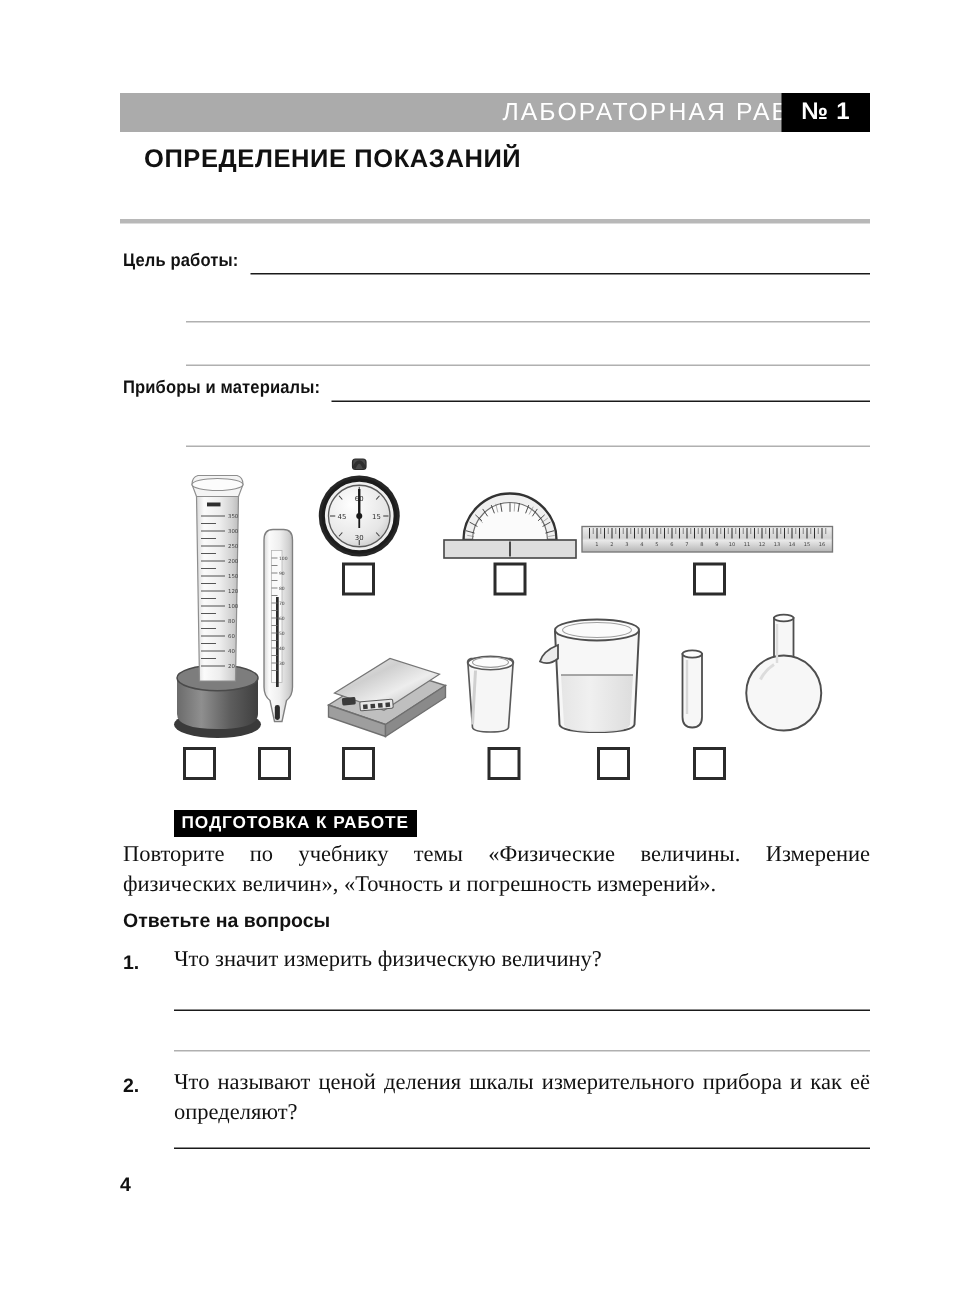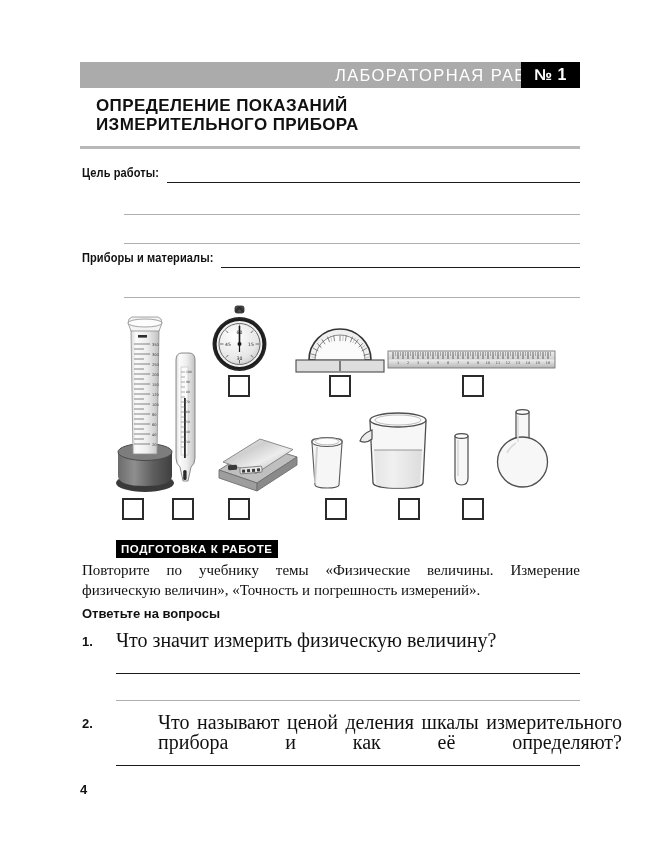--- a/index.html
+++ b/index.html
@@ -75,23 +75,23 @@
     position:absolute;left:82px;top:606px;
     font-size:13px;font-weight:bold;
     font-family:"Liberation Sans",sans-serif;color:#111;text-align:right;
   }
 
   .qnum{
     position:absolute;font-size:13px;font-weight:bold;
     font-family:"Liberation Sans",sans-serif;color:#111;
   }
   .qtext{
-    position:absolute;font-size:20px;line-height:20px;
-  }
-  .qtext.just{text-align:justify;margin-left:42px;}
+    position:absolute;font-size:15px;line-height:20px;
+  }
+  .qtext.just{text-align:justify;}
   .qtext.just:after{content:"";display:inline-block;width:100%;}
 
   .pageno{
     position:absolute;left:80px;top:782px;
     font-size:13px;font-weight:bold;color:#111;
     font-family:"Liberation Sans",sans-serif;
   }
 </style>
 </head>
 <body>
@@ -99,21 +99,20 @@
 <div class="page">
 
   <div class="hdr-bar"></div>
   <div class="hdr-bar-label">ЛАБОРАТОРНАЯ РАБОТА</div>
   <div class="hdr-badge">
     <span>№</span>&nbsp;<span>1</span>
   </div>
 
   <div class="title">
     <div>ОПРЕДЕЛЕНИЕ ПОКАЗАНИЙ</div>
-    <div>ИЗМЕРИТЕЛЬНОГО ПРИБОРА</div>
   </div>
   <div class="rule-thick"></div>
 
   <div class="field-label" style="left:82px;top:166px;">Цель работы:</div>
   <div class="fline" style="left:167px;top:182px;width:413px;"></div>
   <div class="fline grey" style="left:124px;top:214px;width:456px;"></div>
   <div class="fline grey" style="left:124px;top:243px;width:456px;"></div>
 
   <div class="field-label" style="left:82px;top:251px;">Приборы и материалы:</div>
   <div class="fline" style="left:221px;top:267px;width:359px;"></div>
@@ -440,21 +439,21 @@
   <div class="chk" style="left:462px;top:375px;"></div>
 
   <div class="chk" style="left:122px;top:498px;"></div>
   <div class="chk" style="left:172px;top:498px;"></div>
   <div class="chk" style="left:228px;top:498px;"></div>
   <div class="chk" style="left:325px;top:498px;"></div>
   <div class="chk" style="left:398px;top:498px;"></div>
   <div class="chk" style="left:462px;top:498px;"></div>
 
   <div class="tag">ПОДГОТОВКА К РАБОТЕ</div>
-  <div class="para serif">Повторите по учебнику темы «Физические величины. Измерение физическую величин», «Точность и погрешность измерений».</div>
+  <div class="para serif">Повторите по учебнику темы «Физические величины. Измерение физических величин», «Точность и погрешность измерений».</div>
   <div class="subhead">Ответьте на вопросы</div>
 
   <div class="qnum" style="left:82px;top:634px;">1.</div>
   <div class="qtext serif" style="left:116px;top:630px;width:464px;">Что значит измерить физическую величину?</div>
   <div class="fline" style="left:116px;top:673px;width:464px;"></div>
   <div class="fline grey" style="left:116px;top:700px;width:464px;"></div>
 
   <div class="qnum" style="left:82px;top:716px;">2.</div>
   <div class="qtext serif just" style="left:116px;top:712px;width:464px;">Что называют ценой деления шкалы измерительного при­бора и как её определяют?</div>
   <div class="fline" style="left:116px;top:765px;width:464px;"></div>

